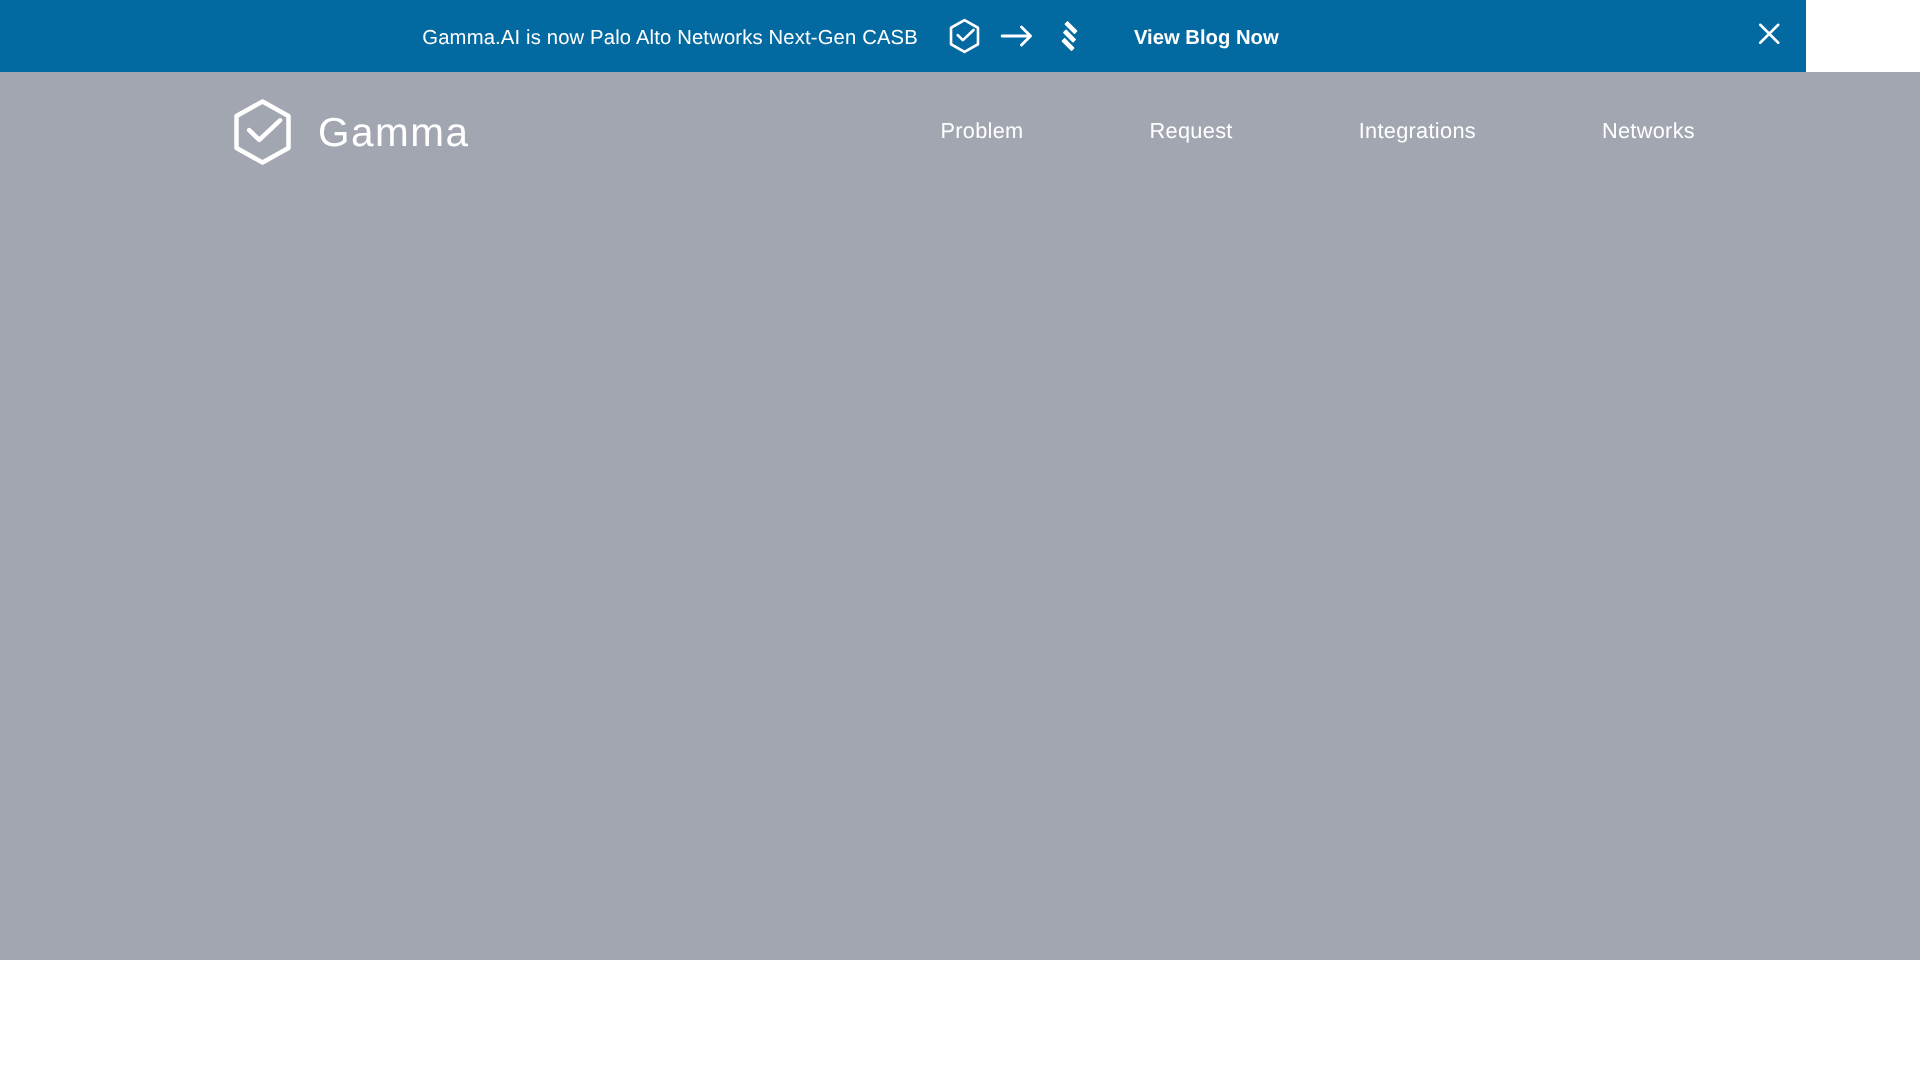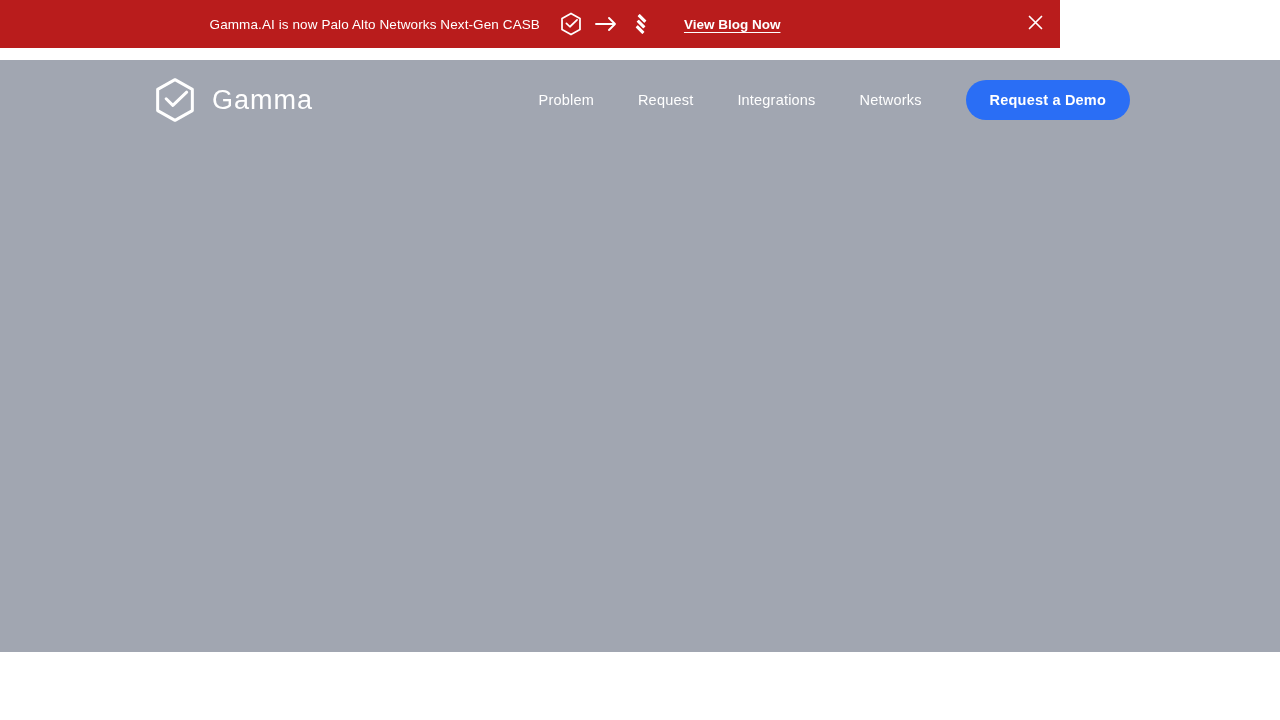--- a/index.html
+++ b/index.html
@@ -2,56 +2,56 @@
 <html><head>
 <meta charset="utf-8">
 <style>
   * { margin:0; padding:0; box-sizing:border-box; }
   html,body { width:1280px; height:720px; overflow:hidden; background:#ffffff;
               font-family:"Liberation Sans", sans-serif; }
 
   
   .banner {
     position:relative;
-    width:1060px; height:48px;
-    background:#b91c1c;
+    width:1204px; height:48px;
+    background:#0369a1;
     display:flex; align-items:center; justify-content:center;
     padding-right:70px; 
     color:#ffffff;
   }
   .banner-inner { display:flex; align-items:center; gap:20px; }
   .banner-msg { font-size:13.5px; letter-spacing:0.1px; white-space:nowrap; }
   .banner-icons { display:flex; align-items:center; gap:13px; }
   .banner-icons svg { display:block; }
   .banner-link {
     font-size:13.5px; font-weight:bold; color:#ffffff;
-    text-decoration:underline; text-underline-offset:3px;
+    text-underline-offset:3px;
     margin-left:12px; white-space:nowrap; cursor:pointer;
   }
   .banner-close {
     position:absolute; right:14px; top:50%; transform:translateY(-50%);
     width:22px; height:22px; display:flex; align-items:center; justify-content:center;
     cursor:pointer; background:transparent; border:none;
   }
 
   
   .hero {
     width:1280px; height:592px;
     background:#a1a6b1;
   }
   .header {
-    width:980px; height:80px; margin:12px auto;
+    width:980px; height:80px; margin:0 auto;
     display:flex; align-items:center;
   }
   .logo { display:flex; align-items:center; gap:12px; cursor:pointer; }
   .logo svg { display:block; }
   .logo-text {
     color:#ffffff; font-size:27px; font-weight:500; letter-spacing:1px;
   }
-  .nav { margin-left:auto; display:flex; align-items:center; gap:44px; }
+  .nav { margin-left:auto; display:flex; gap:84px; }
   .nav-item {
     color:#ffffff; font-size:14.5px; font-weight:400; letter-spacing:0.2px;
     cursor:pointer; white-space:nowrap;
   }
   .cta-btn {
     height:40px; padding:0 24px; border:none; border-radius:9999px;
     background:#2a6ef5; color:#ffffff;
     font-family:"Liberation Sans", sans-serif;
     font-size:14.5px; font-weight:bold; letter-spacing:0.2px;
     cursor:pointer; display:flex; align-items:center;
@@ -117,21 +117,20 @@
         </svg>
       </span>
       <span class="logo-text">Gamma</span>
     </div>
 
     <nav class="nav">
       <span class="nav-item">Problem</span>
       <span class="nav-item">Request</span>
       <span class="nav-item">Integrations</span>
       <span class="nav-item">Networks</span>
-      <button class="cta-btn">Request a Demo</button>
     </nav>
 
   </div>
 
   <div style="width:100%; height:512px;"></div>
 </div>
 
 <div class="page-body"></div>
 
 </body></html>

